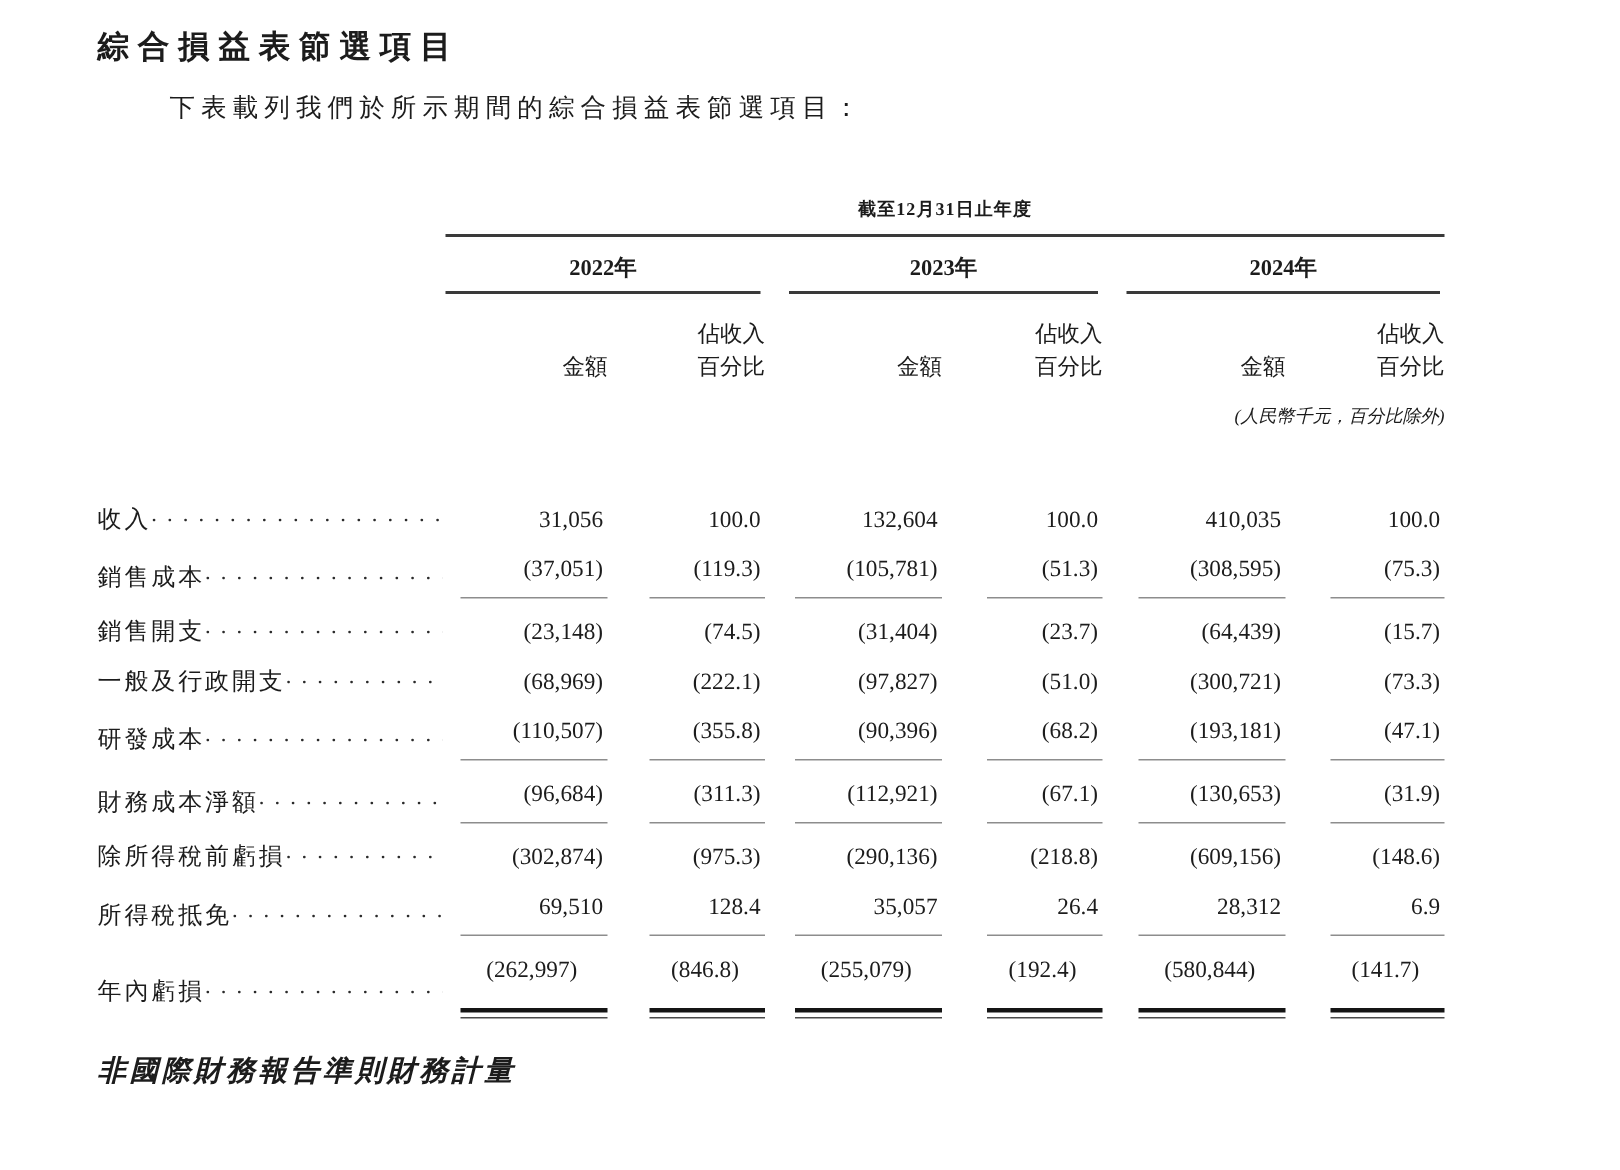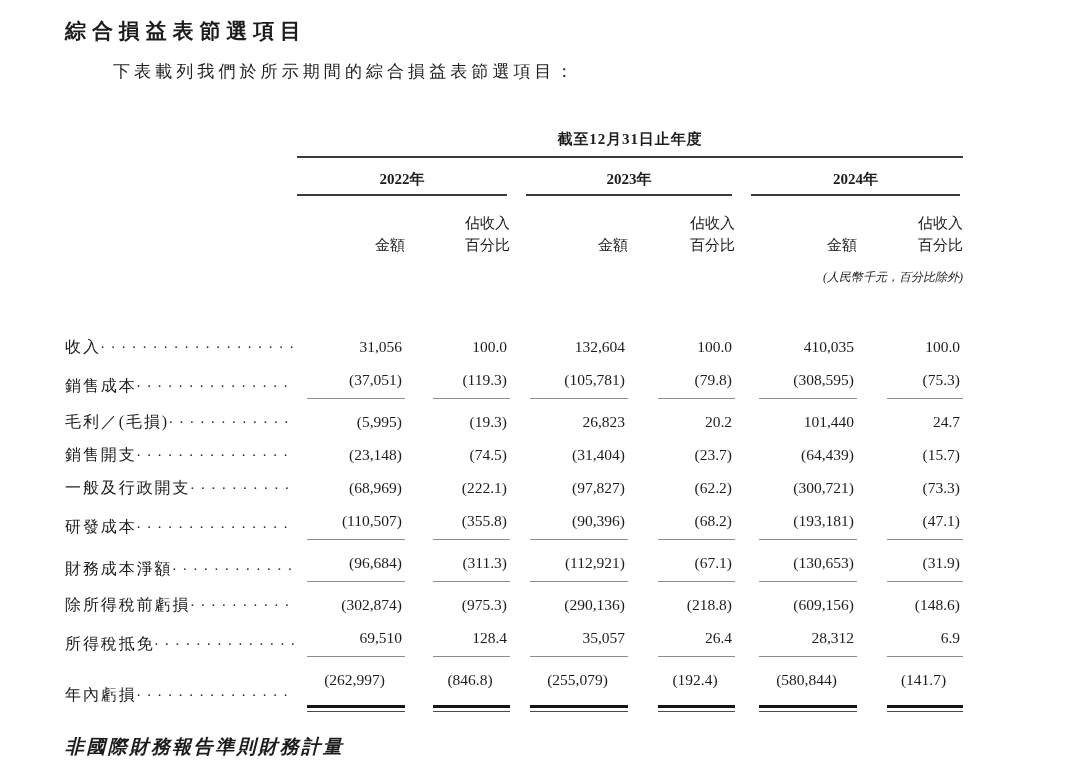--- a/index.html
+++ b/index.html
@@ -21,21 +21,21 @@
   table.fin td,table.fin th{
     padding:0;vertical-align:bottom;font-weight:normal;text-align:right;
   }
   
   col.c-label{width:230px;}
   col.c-a0{width:110px;}  col.c-p0{width:105px;}
   col.c-a1{width:118px;}  col.c-p1{width:107px;}
   col.c-a2{width:122px;}  col.c-p2{width:106px;}
 
   .period-cell div{
-    text-align:center;font-weight:bold;font-size:15px;letter-spacing:0.06em;
+    text-align:center;font-weight:bold;font-size:12px;letter-spacing:0.06em;
     padding-bottom:6px;border-bottom:2px solid #3a3a3a;line-height:22px;margin-left:2px;
   }
   .year-cell div{
     text-align:center;font-weight:bold;font-size:15px;line-height:22px;
     padding:10px 0 4px 0;border-bottom:2px solid #3a3a3a;margin-right:3px;
   }
   .year-cell div.g0{margin-left:2px;}
   .year-cell div.g1,.year-cell div.g2{margin-left:16px;}
 
   .subhead{font-size:15px;line-height:22px;text-align:center;}
@@ -184,55 +184,29 @@
           <td class="num c0">
             <div class="v">(37,051)</div>
           </td>
           <td class="num c1">
             <div class="v">(119.3)</div>
           </td>
           <td class="num c2">
             <div class="v">(105,781)</div>
           </td>
           <td class="num c3">
-            <div class="v">(79.8)</div>
+            <div class="v">(51.3)</div>
           </td>
           <td class="num c4">
             <div class="v">(308,595)</div>
           </td>
           <td class="num c5">
             <div class="v">(75.3)</div>
           </td>
         </tr>
-        <tr class="datarow bold">
-          <td class="lblcell">
-            <div class="lbl">
-              <span class="t">毛利／(毛損)</span>
-              <span class="dots"></span>
-            </div>
-          </td>
-          <td class="num c0">
-            <div class="v">(5,995)</div>
-          </td>
-          <td class="num c1">
-            <div class="v">(19.3)</div>
-          </td>
-          <td class="num c2">
-            <div class="v">26,823</div>
-          </td>
-          <td class="num c3">
-            <div class="v">20.2</div>
-          </td>
-          <td class="num c4">
-            <div class="v">101,440</div>
-          </td>
-          <td class="num c5">
-            <div class="v">24.7</div>
-          </td>
-        </tr>
         <tr class="datarow">
           <td class="lblcell">
             <div class="lbl">
               <span class="t">銷售開支</span>
               <span class="dots"></span>
             </div>
           </td>
           <td class="num c0">
             <div class="v">(23,148)</div>
           </td>
@@ -262,21 +236,21 @@
           <td class="num c0">
             <div class="v">(68,969)</div>
           </td>
           <td class="num c1">
             <div class="v">(222.1)</div>
           </td>
           <td class="num c2">
             <div class="v">(97,827)</div>
           </td>
           <td class="num c3">
-            <div class="v">(62.2)</div>
+            <div class="v">(51.0)</div>
           </td>
           <td class="num c4">
             <div class="v">(300,721)</div>
           </td>
           <td class="num c5">
             <div class="v">(73.3)</div>
           </td>
         </tr>
         <tr class="datarow rule">
           <td class="lblcell">

